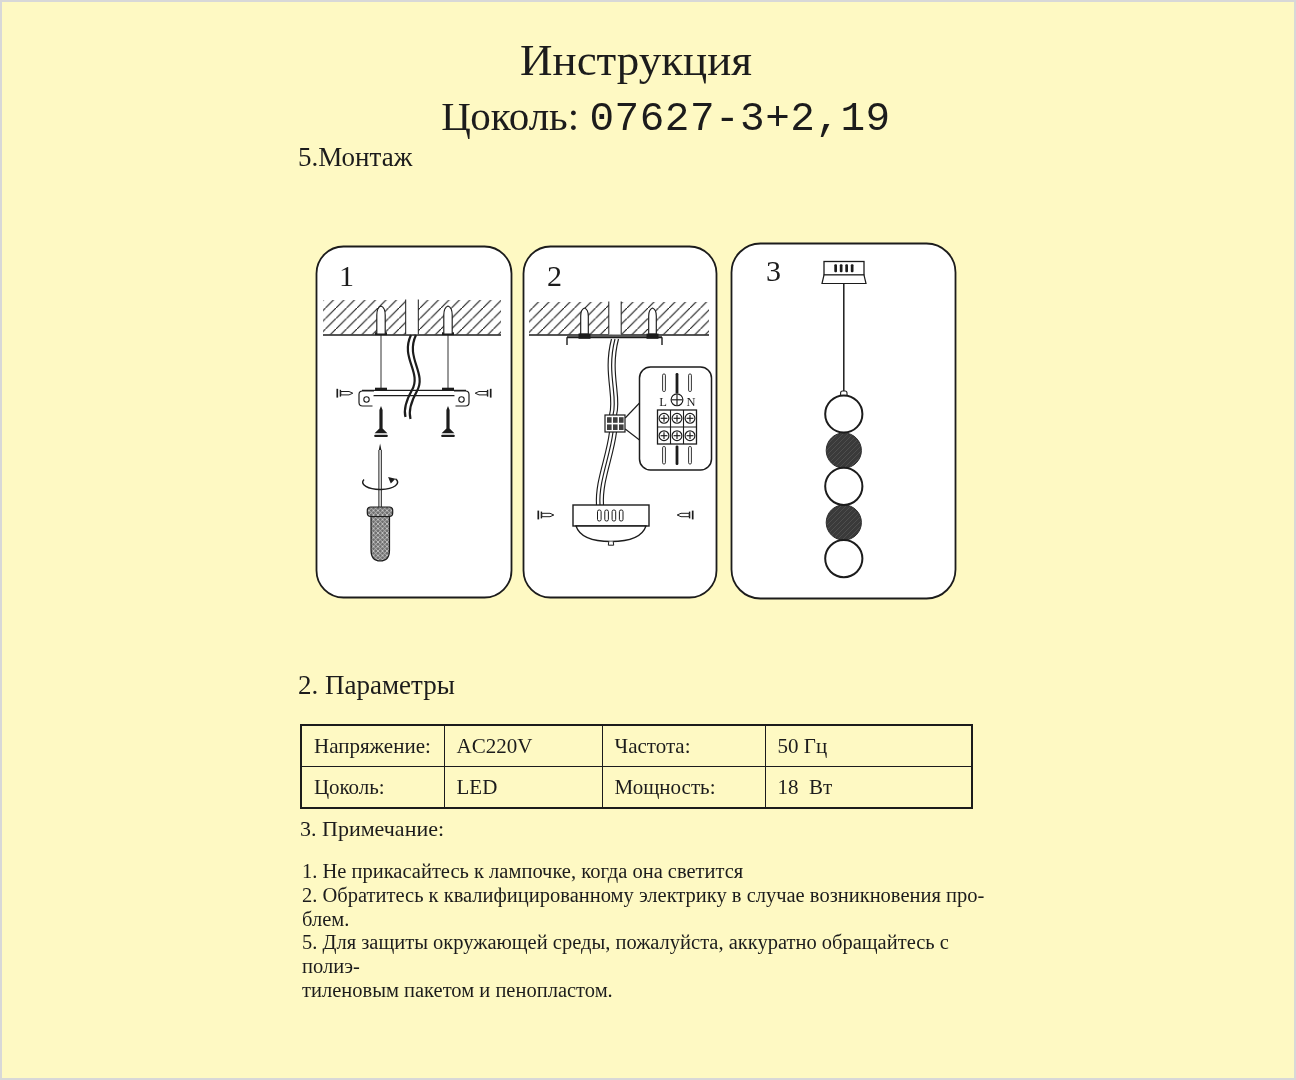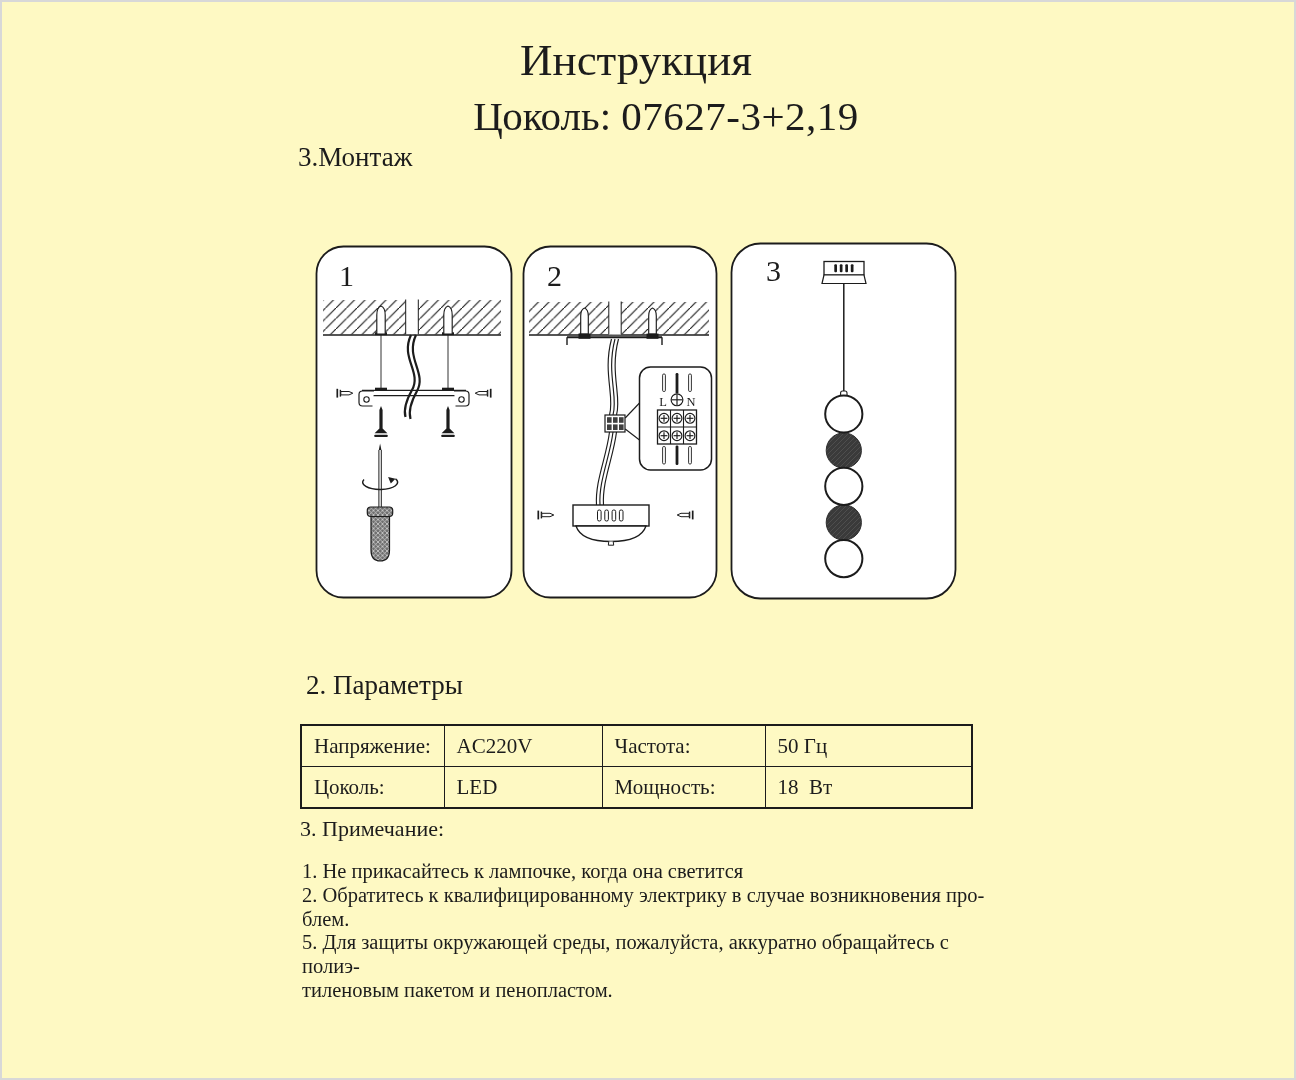--- a/index.html
+++ b/index.html
@@ -4,23 +4,23 @@
 <style>
   html,body{margin:0;padding:0;background:#f2f2f2;}
   .page{
     position:relative;width:1296px;height:1080px;background:#fef9c3;
     border:2px solid #d8d8d8;box-sizing:border-box;overflow:hidden;
     font-family:"Liberation Serif",serif;color:#1c1c1c;
   }
   .abs{position:absolute;}
   .title{top:34px;left:634px;transform:translateX(-50%);font-size:45px;line-height:1.1;white-space:nowrap;}
   .model{top:92px;left:664px;transform:translateX(-50%);font-size:41px;line-height:1.1;white-space:nowrap;}
-  .model .sans{font-family:Liberation Serif, serif;letter-spacing:0.5px;}
+  .model .sans{font-family:Liberation Mono, monospace;letter-spacing:0.5px;}
   .h-montage{top:140px;left:296px;font-size:27px;}
-  .h-params{top:668px;left:304px;font-size:27px;}
+  .h-params{top:668px;left:296px;font-size:27px;}
   .h-notes{top:814px;left:298px;font-size:22px;}
   .panel{position:absolute;}
   .panel svg{display:block;width:100%;height:100%;}
   .params-table{top:722px;left:298px;}
   .params-table table{border-collapse:collapse;border:2.2px solid #1c1c1c;table-layout:fixed;}
   .params-table td{
     border:1.6px solid #1c1c1c;height:40px;padding:0 0 0 12px;
     font-size:21px;white-space:pre;vertical-align:middle;
   }
   .notes{top:858px;left:300px;width:700px;font-size:20.5px;line-height:23.8px;}
@@ -34,21 +34,21 @@
 
 <div class="page">
 
   <div class="abs title">Инструкция</div>
 
   <div class="abs model">
     <span>Цоколь:</span>
     <span class="sans">07627-3+2,19</span>
   </div>
 
-  <div class="abs h-montage">3.Монтаж</div>
+  <div class="abs h-montage">5.Монтаж</div>
 
   <div class="panel" style="left:313px;top:243px;width:198px;height:354px;">
     <svg viewBox="0 0 198 354">
       <defs>
         <pattern id="ht1" width="10.5" height="10.5" patternUnits="userSpaceOnUse">
           <line x1="0" y1="10.5" x2="10.5" y2="0" stroke="#1c1c1c" stroke-width="1.15"></line>
         </pattern>
         <pattern id="xh1" width="4.5" height="4.5" patternUnits="userSpaceOnUse">
           <rect width="4.5" height="4.5" fill="#6f6f6f"></rect>
           <path d="M0,4.5 L4.5,0 M0,0 L4.5,4.5" stroke="#dcdcdc" stroke-width="0.7"></path>

